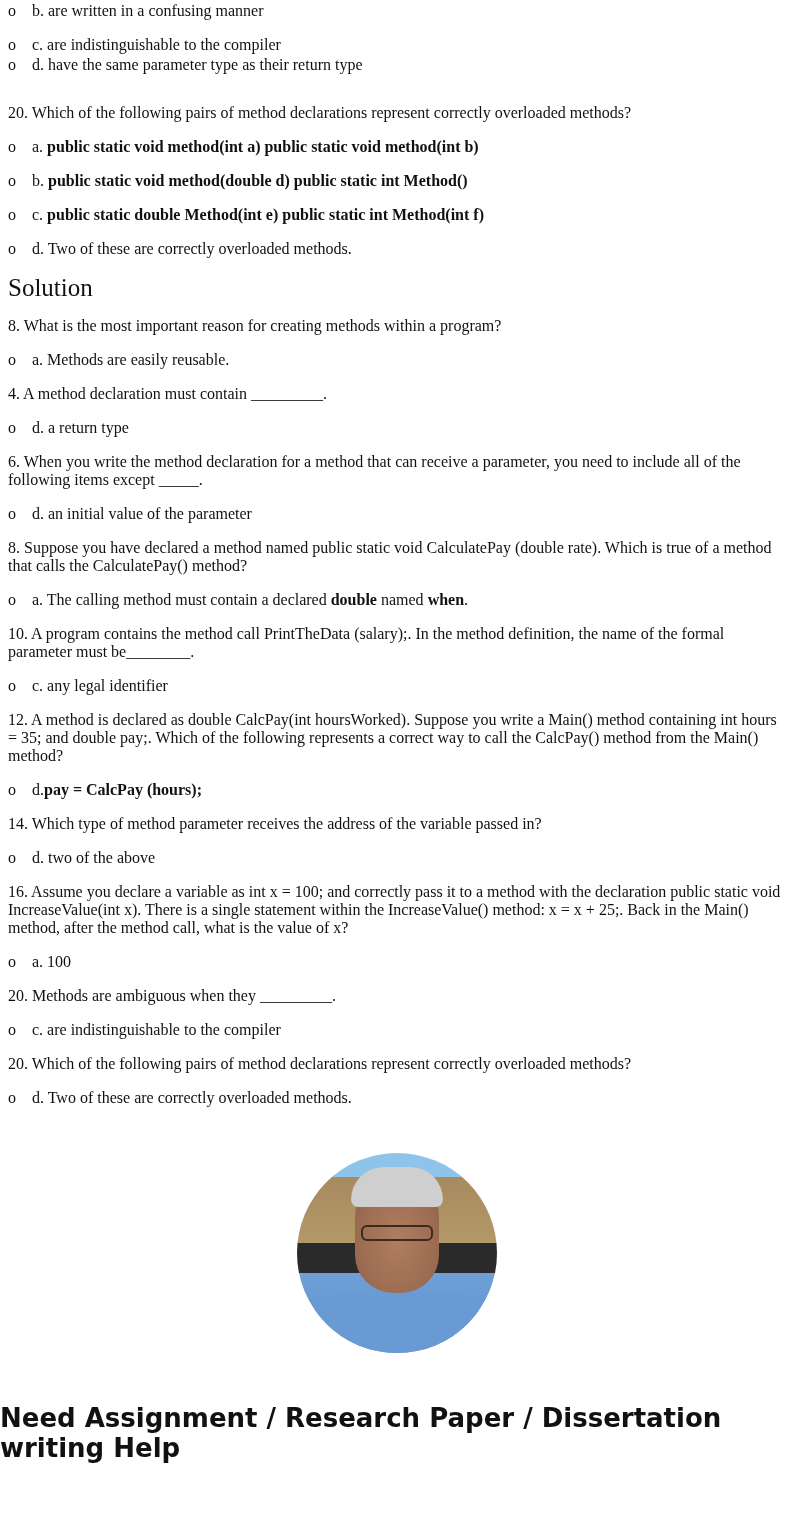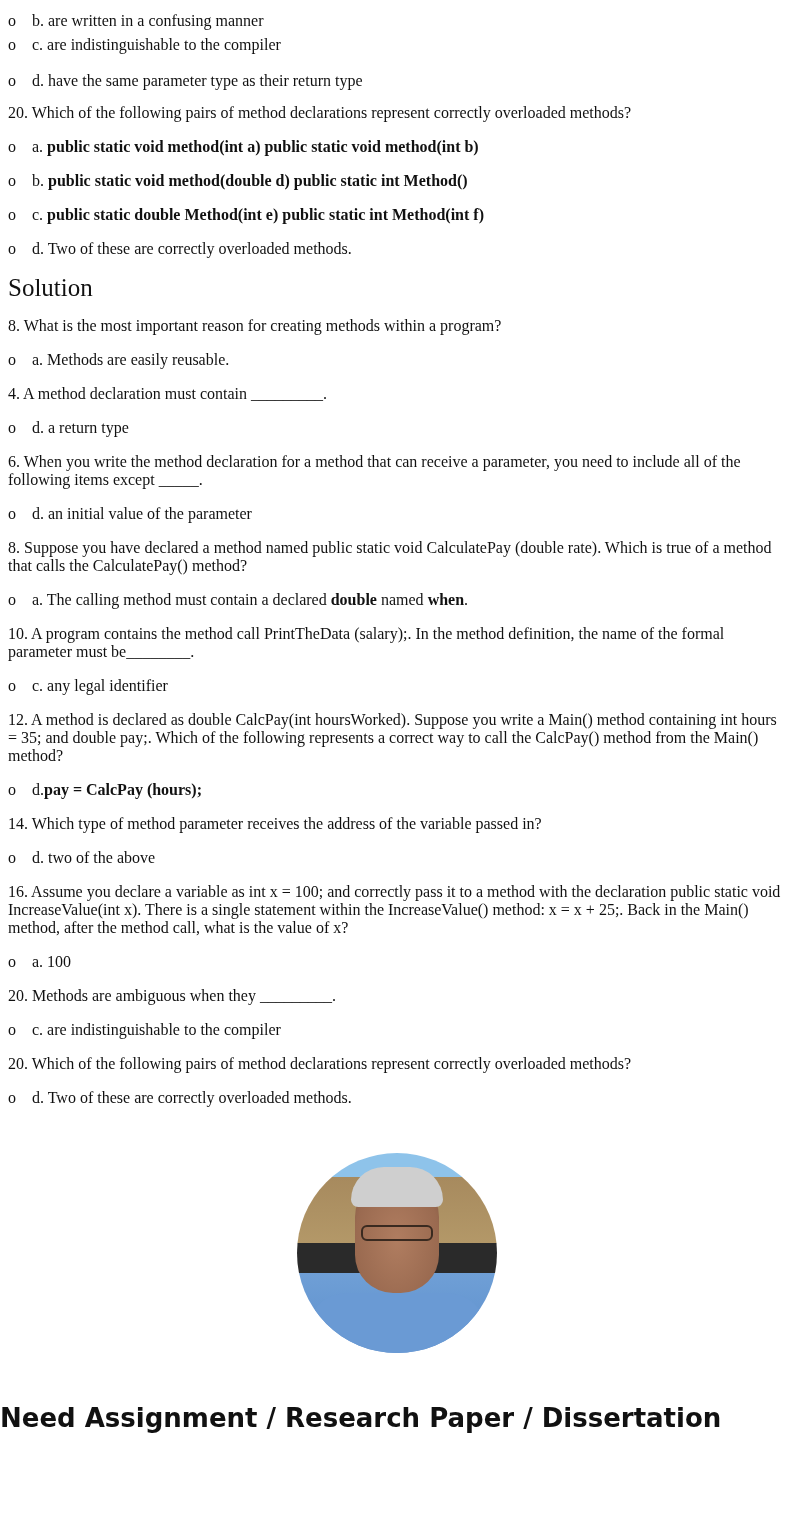--- a/index.html
+++ b/index.html
@@ -73,27 +73,27 @@
     font-size: 26px;
     line-height: 30px;
     color: #111111;
   }
 </style>
 </head>
 <body>
 
 <div class="content">
 
-  <div class="opt" style="top:12px">
+  <div class="opt" style="top:2px">
     <span class="bullet">o</span><span>b. are written in a confusing manner</span>
   </div>
   <div class="opt" style="top:36px">
     <span class="bullet">o</span><span>c. are indistinguishable to the compiler</span>
   </div>
-  <div class="opt" style="top:72px">
+  <div class="opt" style="top:56px">
     <span class="bullet">o</span><span>d. have the same parameter type as their return type</span>
   </div>
 
   <p class="line" style="top:104px">20. Which of the following pairs of method declarations represent correctly overloaded methods?</p>
   <div class="opt" style="top:138px">
     <span class="bullet">o</span><span>a. </span><b>public static void method(int a) public static void method(int b)</b>
   </div>
   <div class="opt" style="top:172px">
     <span class="bullet">o</span><span>b. </span><b>public static void method(double d) public static int Method()</b>
   </div>
@@ -138,15 +138,16 @@
 
   <div class="avatar" title="author-photo">
     <div class="shirt"></div>
     <div class="face"></div>
     <div class="hair"></div>
     <div class="glasses"></div>
   </div>
 
   <div class="banner">
     <div>Need Assignment / Research Paper / Dissertation</div>
+    <div>writing Help</div>
   </div>
 
 </div>
 
 </body></html>

